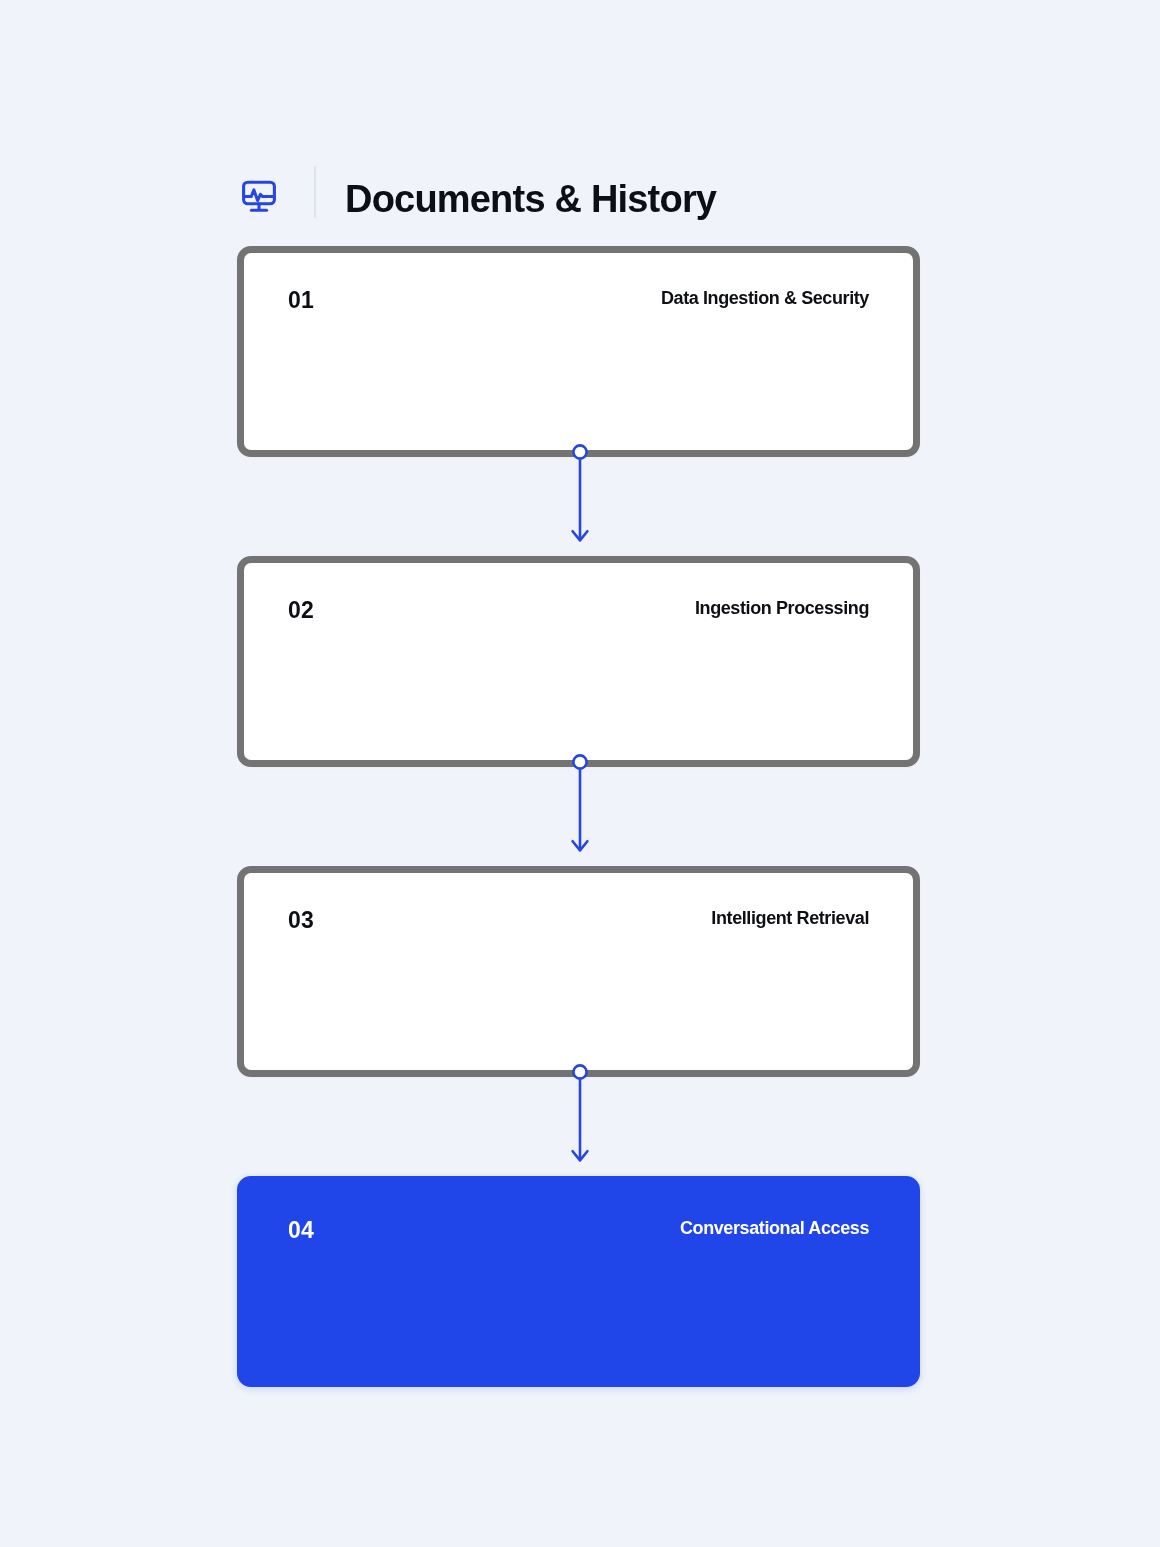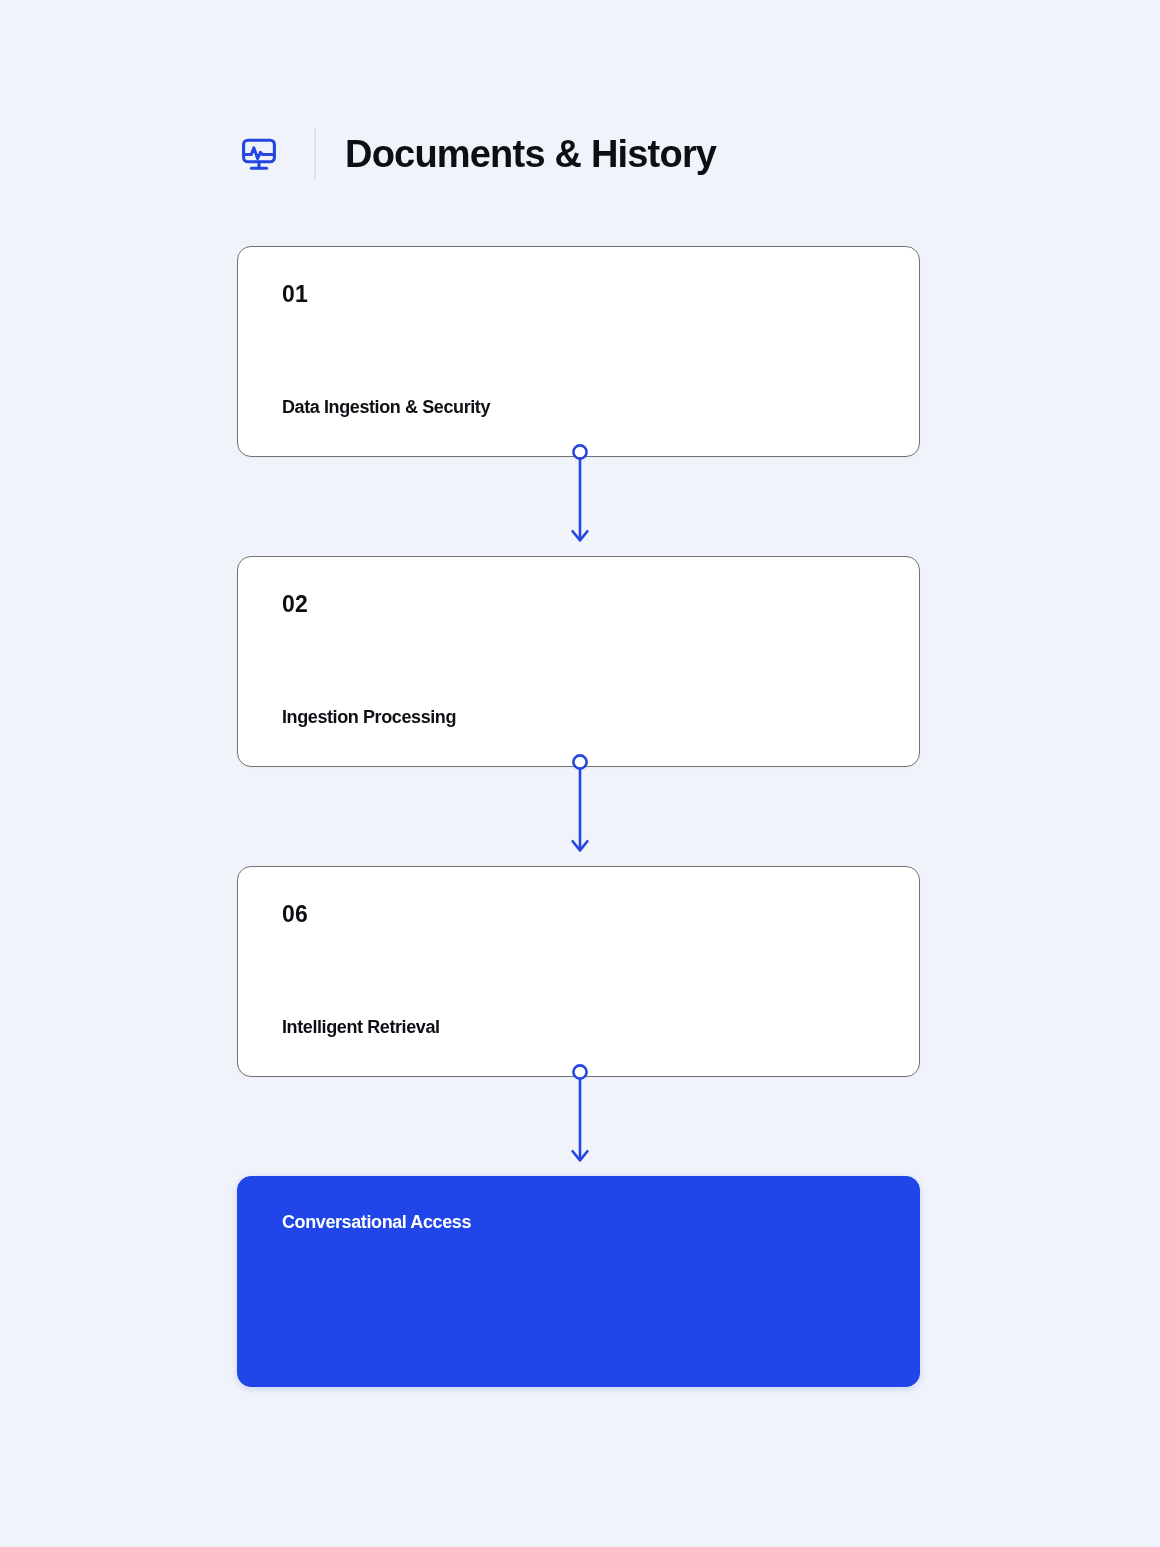--- a/index.html
+++ b/index.html
@@ -20,23 +20,23 @@
   .page {
     position: relative;
     width: 1160px;
     height: 1547px;
   }
 
   
   .header {
     position: absolute;
     left: 237px;
-    top: 121px;
+    top: 152px;
     display: flex;
-    align-items: center;
+    align-items: flex-end;
     height: 66px;
   }
 
   .header-icon {
     width: 44px;
     height: 44px;
     display: flex;
     align-items: center;
     justify-content: center;
     flex: 0 0 auto;
@@ -73,24 +73,24 @@
   .step-block {
     position: relative;
   }
 
   .step-card {
     position: relative;
     width: 683px;
     height: 211px;
     border-radius: 14px;
     background: #ffffff;
-    border: 1px solid #737373;
+    border: 7px solid #737373;
     padding: 36px 44px 34px 44px;
     display: flex;
-    flex-direction: column;
+    flex-direction: row;
     justify-content: space-between;
     box-shadow: 0 1px 2px rgba(16, 30, 70, 0.03);
   }
 
   .step-card.is-active {
     background: #2045e8;
     border-color: #2045e8;
     box-shadow: 0 2px 8px rgba(32, 69, 232, 0.18);
   }
 
@@ -173,32 +173,33 @@
         <svg width="28" height="112" viewBox="0 0 28 112" fill="none" aria-hidden="true">
           <circle cx="14" cy="8" r="6.6" stroke="#2546e0" stroke-width="2.6" fill="#ffffff"></circle>
           <path d="M14 14.8 V95" stroke="#2546e0" stroke-width="2.6" stroke-linecap="round"></path>
           <path d="M6.6 87.2 L14 96.4 L21.4 87.2" stroke="#2546e0" stroke-width="2.6" stroke-linecap="round" stroke-linejoin="round" fill="none"></path>
         </svg>
       </div>
     </div>
 
     <div class="step-block">
       <div class="step-card">
-        <div class="step-number">06</div>
+        <div class="step-number">03</div>
         <div class="step-title">Intelligent Retrieval</div>
       </div>
       <div class="connector">
         <svg width="28" height="112" viewBox="0 0 28 112" fill="none" aria-hidden="true">
           <circle cx="14" cy="8" r="6.6" stroke="#2546e0" stroke-width="2.6" fill="#ffffff"></circle>
           <path d="M14 14.8 V95" stroke="#2546e0" stroke-width="2.6" stroke-linecap="round"></path>
           <path d="M6.6 87.2 L14 96.4 L21.4 87.2" stroke="#2546e0" stroke-width="2.6" stroke-linecap="round" stroke-linejoin="round" fill="none"></path>
         </svg>
       </div>
     </div>
 
     <div class="step-block">
       <div class="step-card is-active">
+        <div class="step-number">04</div>
         <div class="step-title">Conversational Access</div>
       </div>
     </div>
 
   </div>
 </div>
 
 </body></html>

